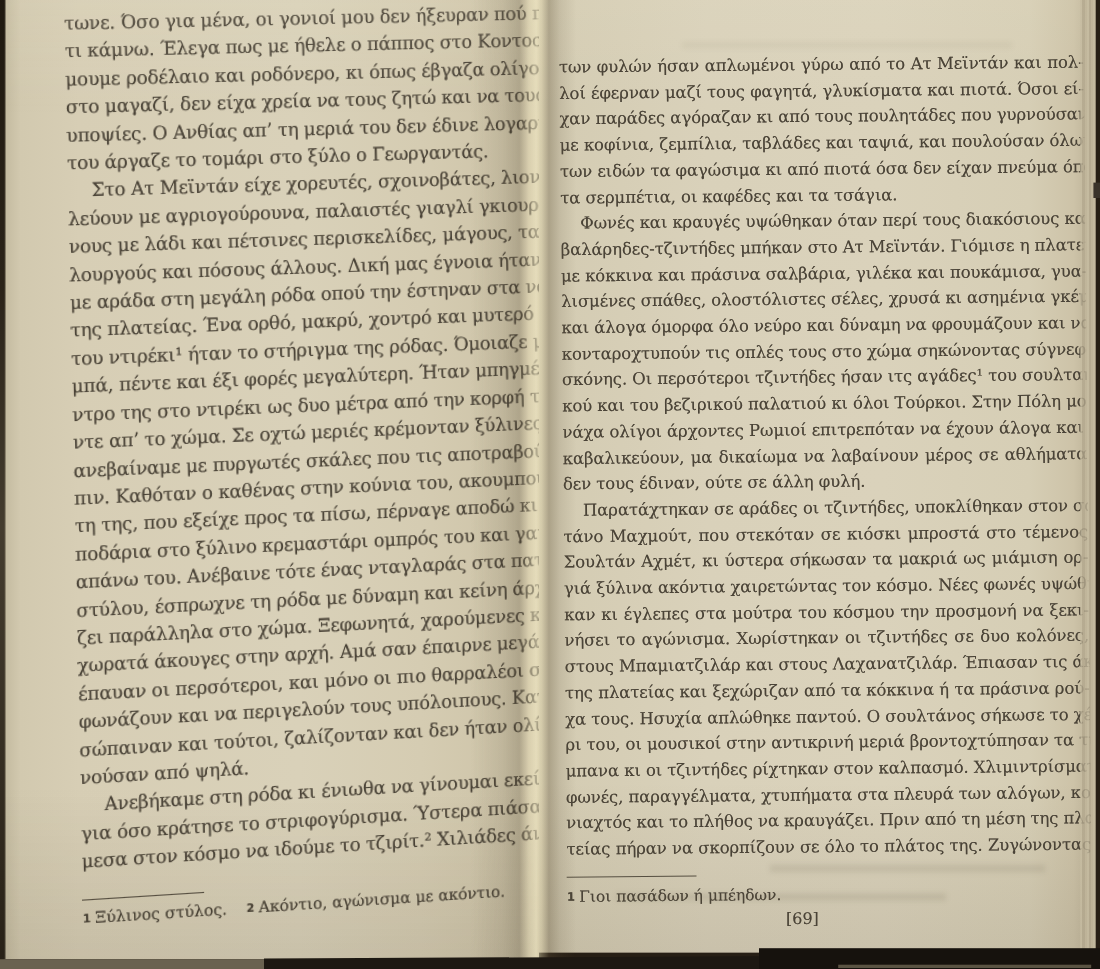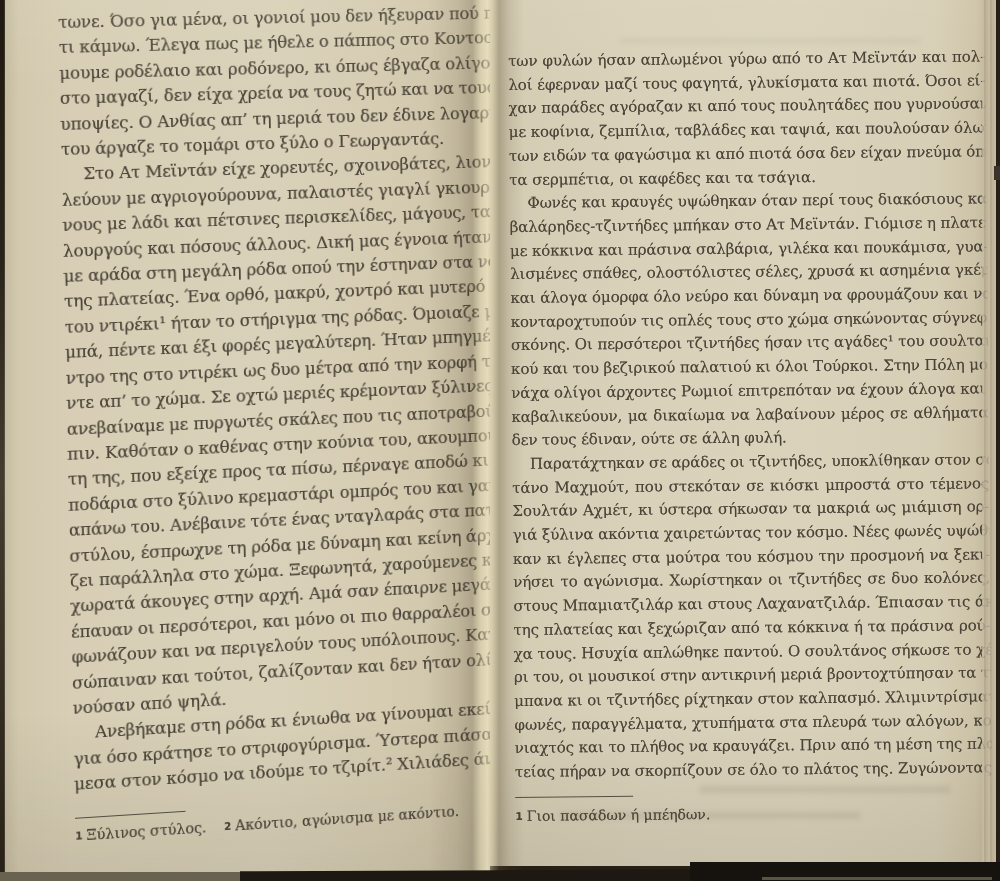--- a/index.html
+++ b/index.html
@@ -181,20 +181,21 @@
         <div class="line">φωνές, παραγγέλματα, χτυπήματα στα πλευρά των αλόγων, κουρ-</div>
         <div class="line">νιαχτός και το πλήθος να κραυγάζει. Πριν από τη μέση της πλα-</div>
         <div class="line">τείας πήραν να σκορπίζουν σε όλο το πλάτος της. Ζυγώνοντας</div>
       </div>
     <div class="right-foot">
       <div class="foot-rule"></div>
       <div class="footnotes ink"><span class="footnote"><span class="fmark">1</span>Γιοι πασάδων ή μπέηδων.</span></div>
     </div>
   </div>
 
+  <div class="page-number ink">[69]</div>
 
   <div class="smudge sm1"></div>
   <div class="smudge sm2"></div>
   <div class="smudge sm3"></div>
 
   <div class="gutter"></div>
   <div class="left-sliver"></div>
   <div class="edge-notch"></div>
 
   <div class="under-left"></div>

